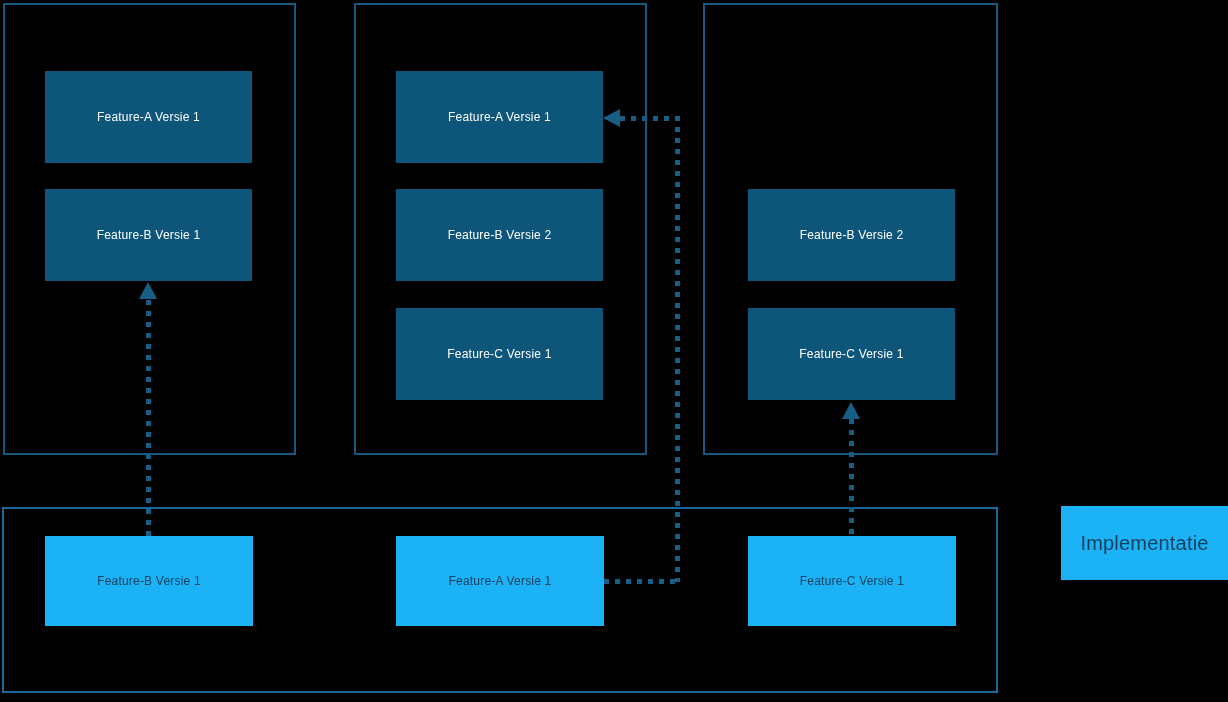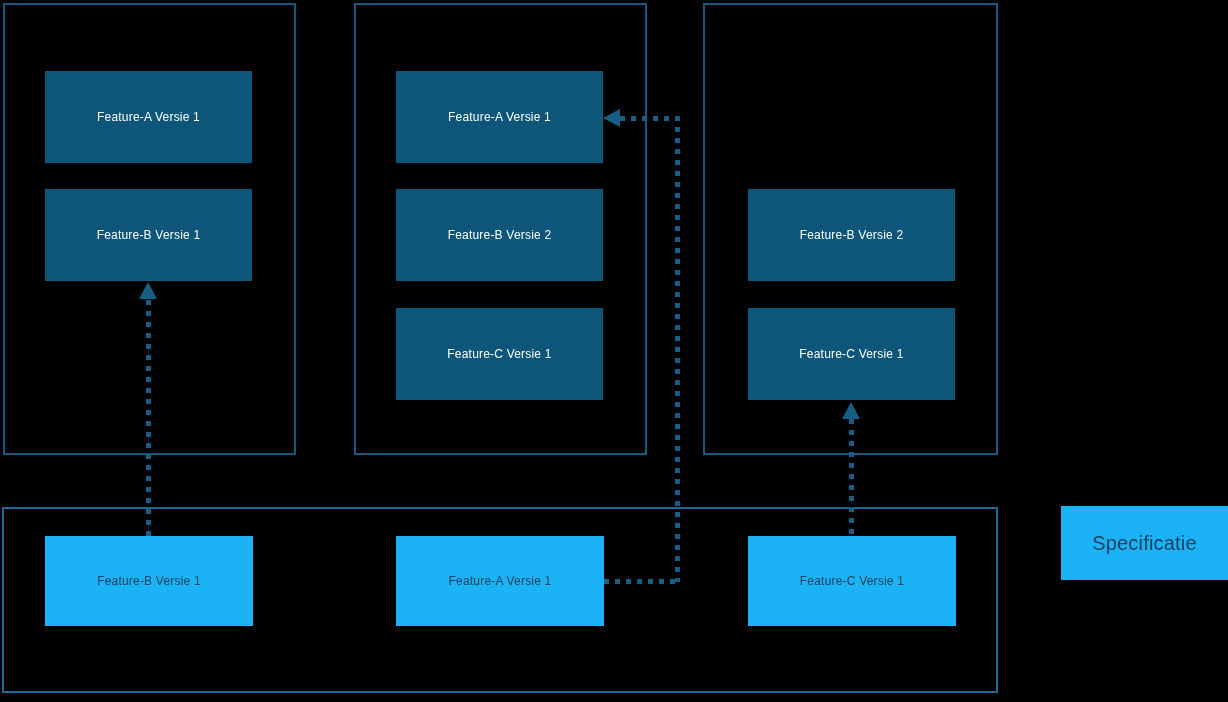--- a/index.html
+++ b/index.html
@@ -103,15 +103,15 @@
   <div class="dot-v" style="left:146px;top:300px;height:236px"></div>
 
   <div class="dot-h" style="left:604px;top:579px;width:72px"></div>
   <div class="dot-v" style="left:675px;top:116px;height:466px"></div>
   <div class="dot-h" style="left:620px;top:116px;width:60px"></div>
   <div class="arr-left" style="left:603px;top:109px"></div>
 
   <div class="arr-up" style="left:842px;top:402px"></div>
   <div class="dot-v" style="left:849px;top:419px;height:118px"></div>
 
-  <div class="legend-box legend-impl">Specificatie</div>
+  <div class="legend-box legend-impl">Implementatie</div>
 
 </div>
 
 </body></html>

